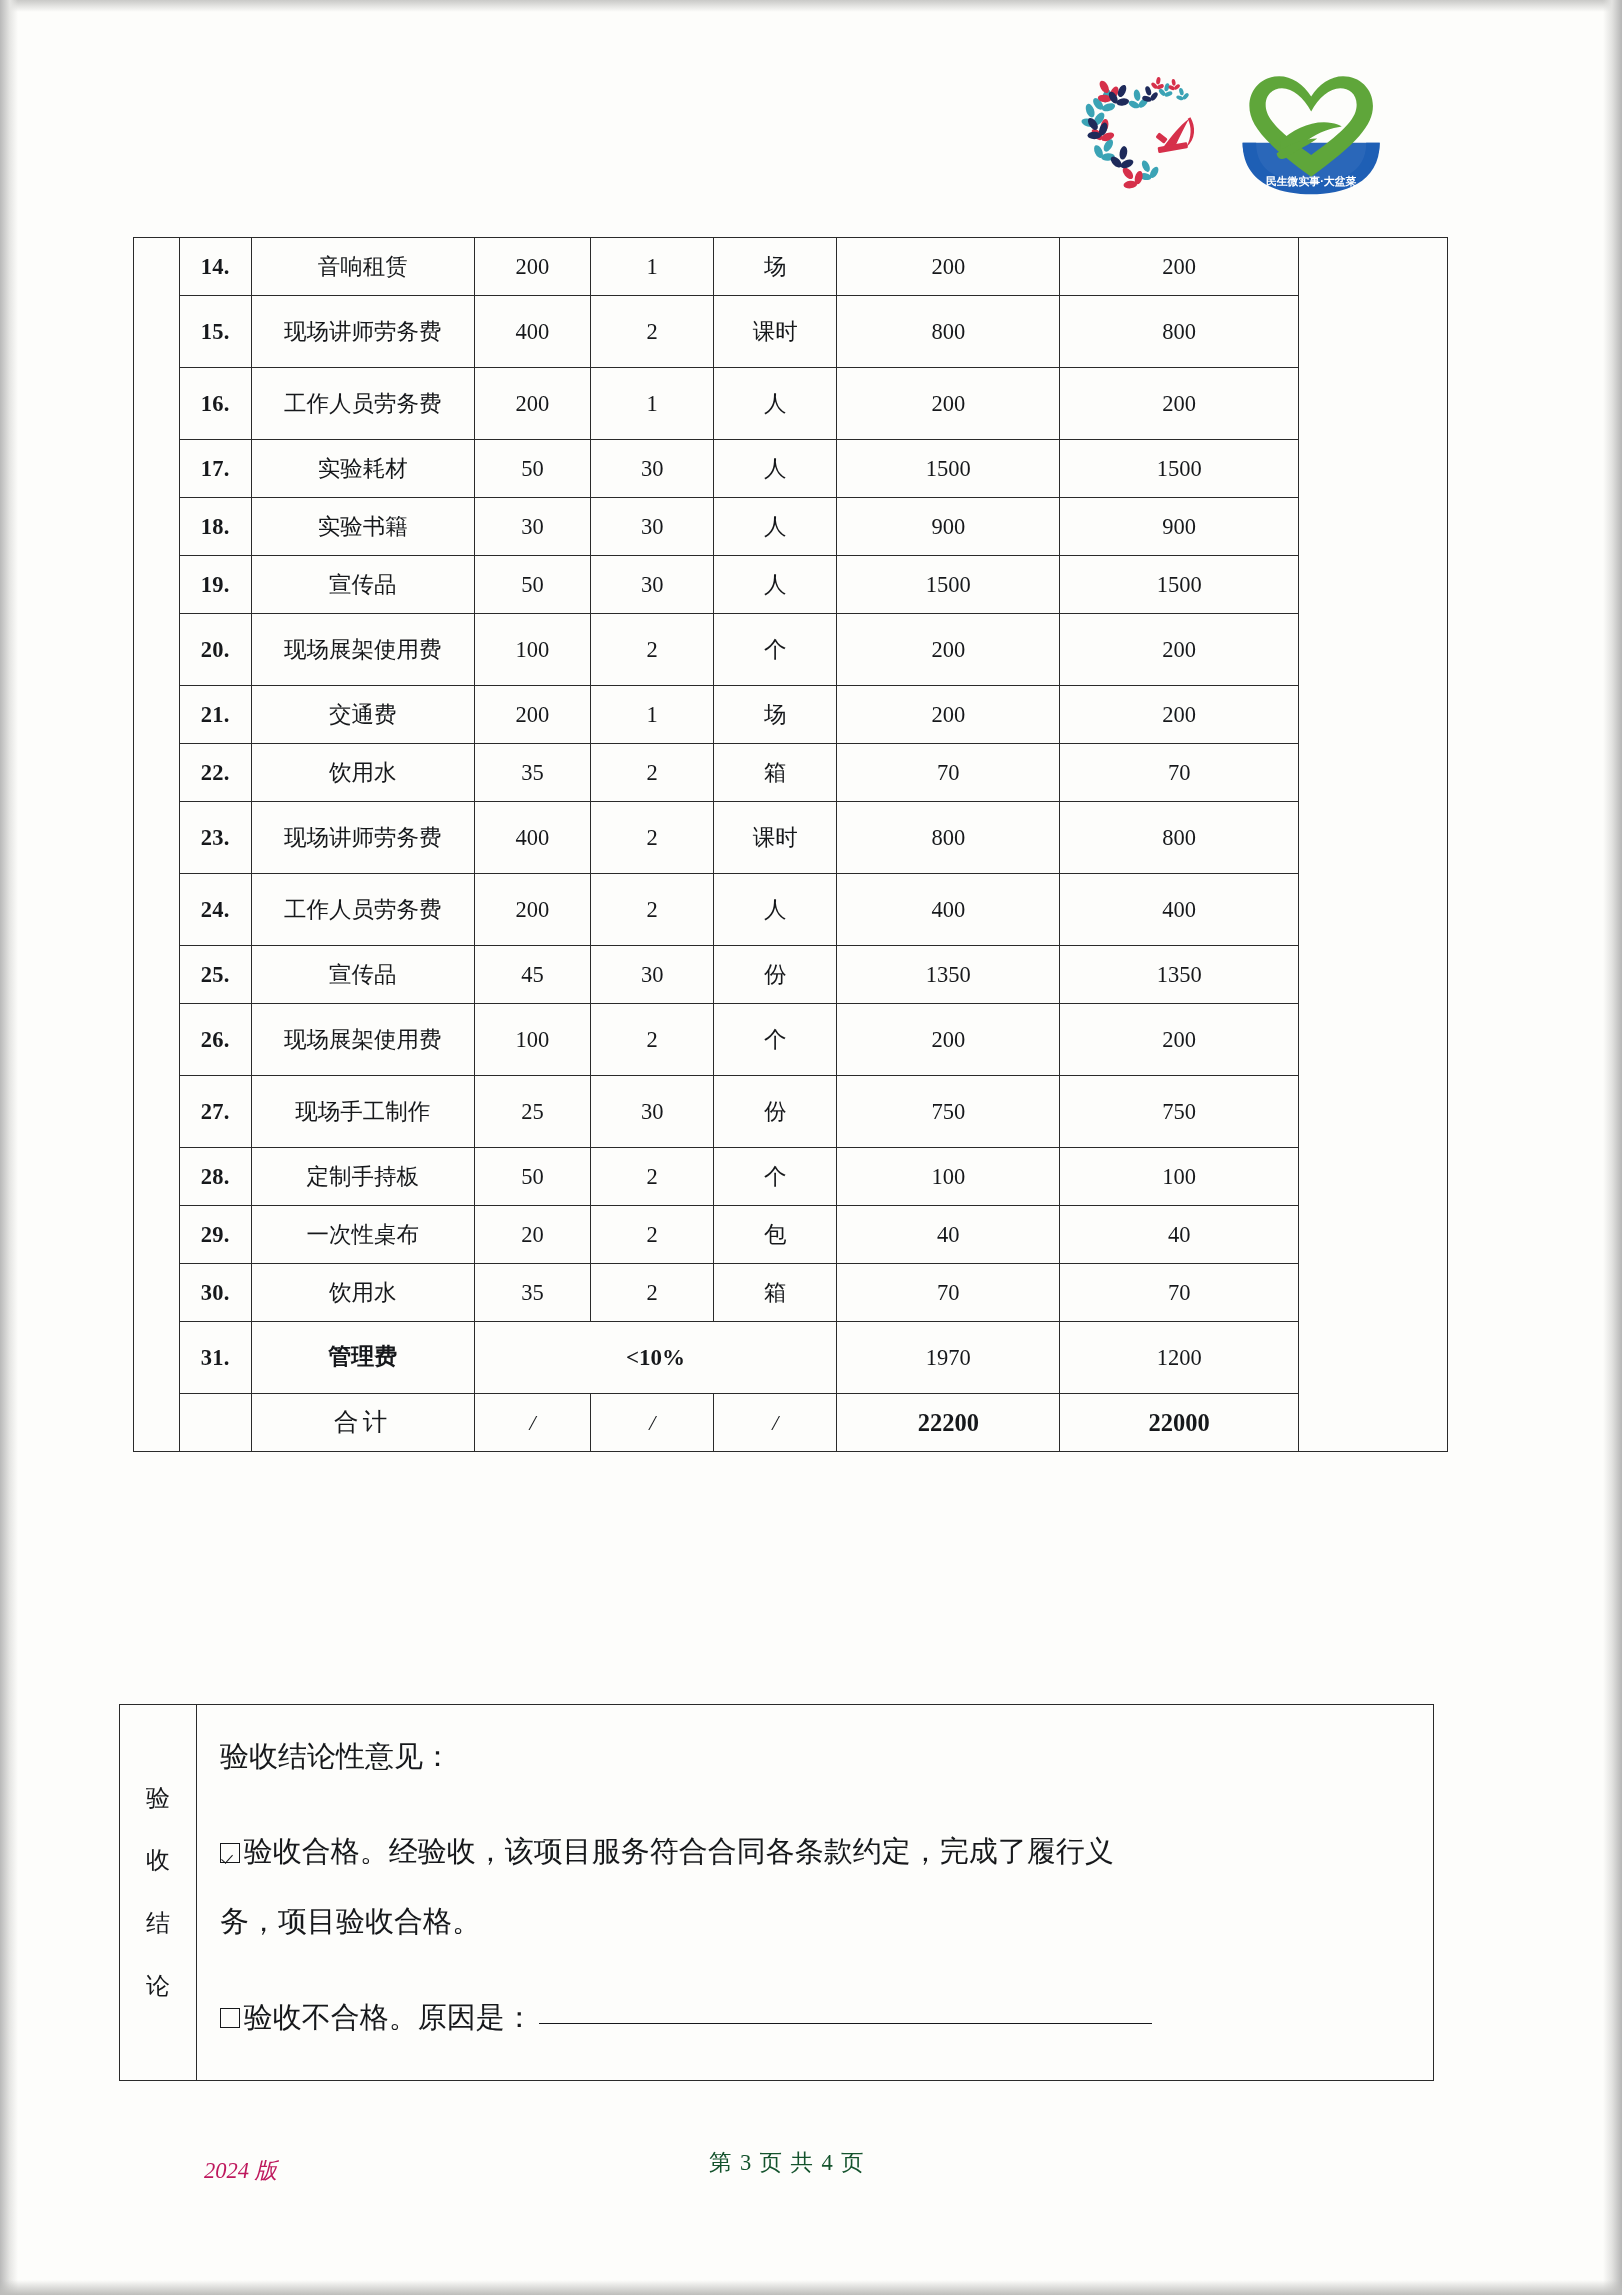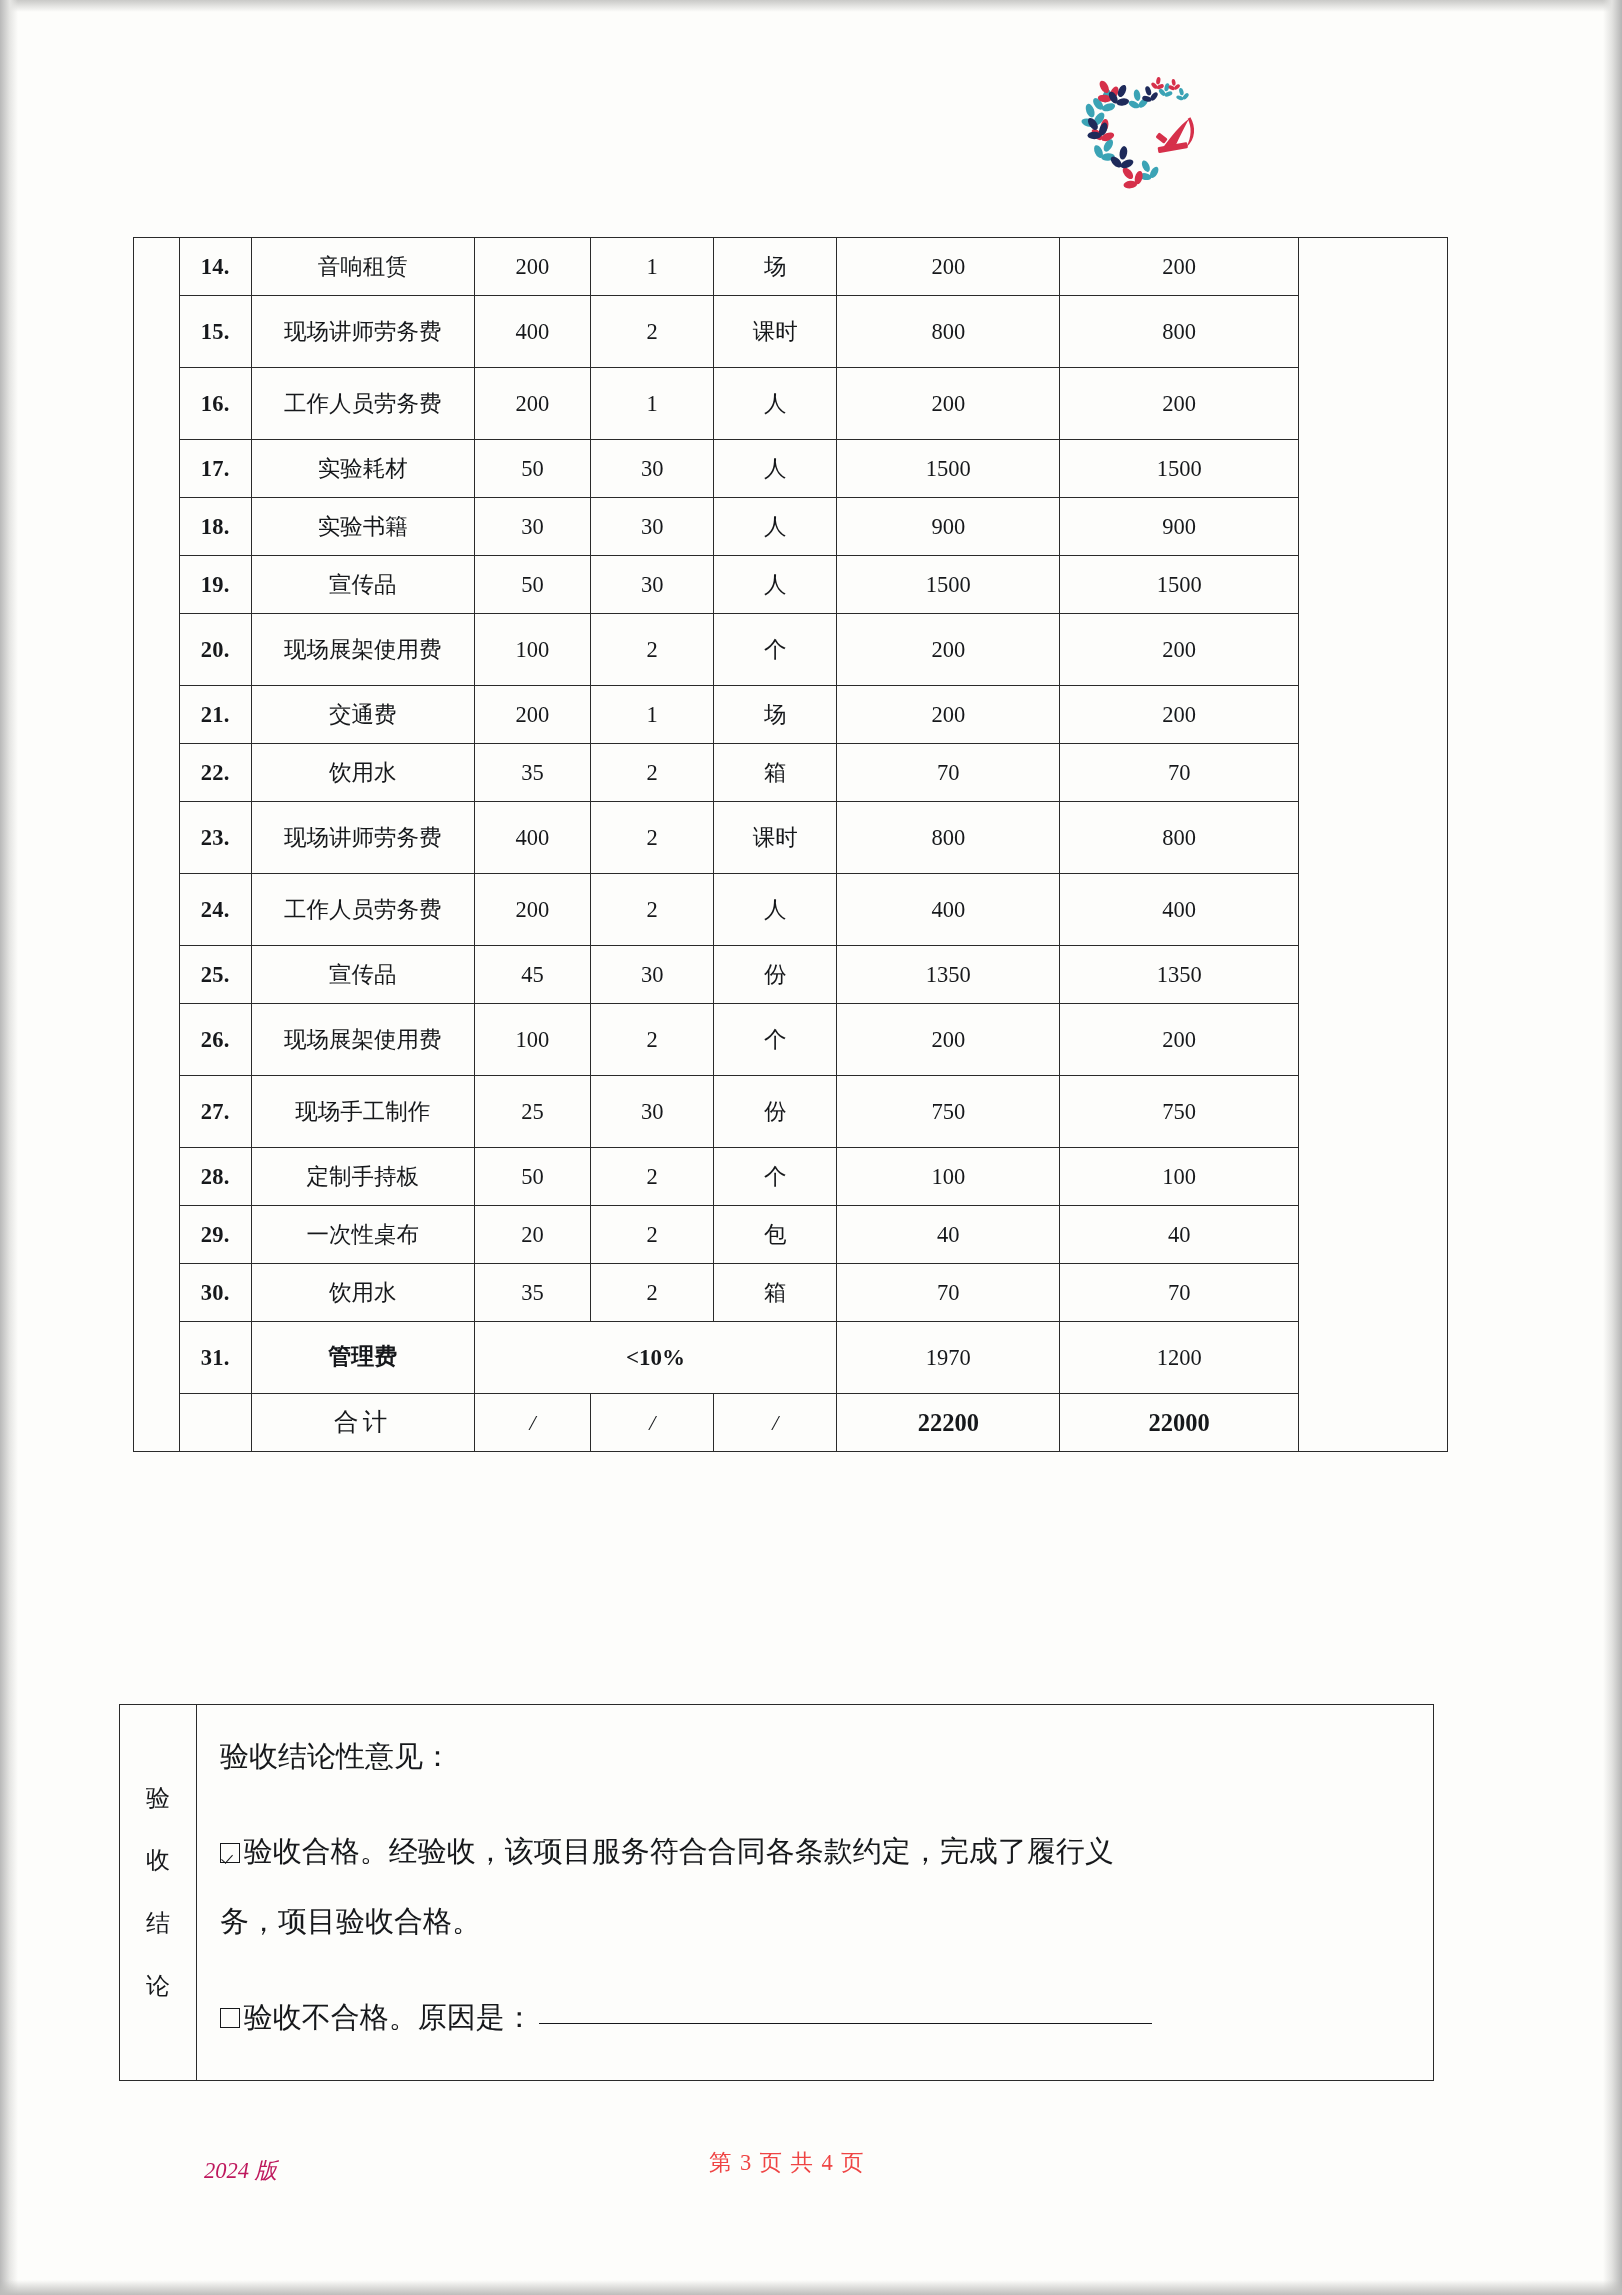--- a/index.html
+++ b/index.html
@@ -71,21 +71,21 @@
      position:relative;vertical-align:-1.4px;margin-right:4.1px;}
   .cbox.checked::after{content:"";position:absolute;left:3.4px;top:7.5px;
      width:4.8px;height:10.2px;border:solid #16181b;border-width:0 1.8px 1.8px 0;
      transform:rotate(42deg);}
   .fillline{display:inline-block;border-bottom:1.6px solid #16181b;
      width:613px;vertical-align:2.7px;margin-left:5.5px;}
 
   
   .footer{position:absolute;left:0;top:2147px;width:1623px;height:48px;}
   .footer-left{position:absolute;left:204px;top:8px;font-size:22.5px;color:#be185d;font-style:italic;}
-  .footer-center{position:absolute;left:709px;top:0;font-size:22.5px;color:#ef4444;
+  .footer-center{position:absolute;left:709px;top:0;font-size:22.5px;color:#14532d;
      letter-spacing:1.4px;}
 </style>
 </head>
 <body>
 
 <div class="page">
 
   <div class="scan-edge-top"></div>
   <div class="scan-edge-left"></div>
   <div class="scan-edge-right"></div>
@@ -187,20 +187,37 @@
           <g fill="#d6304a" transform="translate(150,95)">
             <path d="M-18,20 C-6,4 6,-12 20,-22 C10,-4 4,10 -2,22 Z"></path>
             <path d="M22,-24 C30,-10 30,8 16,20 C24,4 24,-10 18,-22 Z"></path>
             <rect x="-26" y="16" width="44" height="9" rx="2" transform="rotate(-10 -4 20)"></rect>
             <rect x="-28" y="2" width="16" height="9" rx="2" transform="rotate(38 -20 6)"></rect>
           </g>
         </g>
       </svg>
     </div>
 
+    <div class="logo">
+      <svg class="logo-minsheng" viewBox="0 0 215 190" xmlns="http://www.w3.org/2000/svg">
+
+        <path d="M6,110 C6,170 60,186 107,186 C154,186 208,170 208,110 L188,110 C188,156 148,168 107,168 C66,168 26,156 26,110 Z" fill="#1f5fb5"></path>
+        <path d="M6,110 C6,150 46,176 107,176 C168,176 208,150 208,110 L107,110 Z" fill="#1f5fb5" opacity="0.95"></path>
+
+        <path d="M107,160 C40,112 16,84 16,56 C16,30 36,12 60,12 C78,12 96,24 107,42 C118,24 136,12 154,12 C178,12 198,30 198,56 C198,84 174,112 107,160 Z
+                 M107,128 C54,90 40,72 40,54 C40,38 52,30 64,30 C80,30 96,44 107,64 C118,44 134,30 150,30 C162,30 174,38 174,54 C174,72 160,90 107,128 Z" fill="#5fa63a" fill-rule="evenodd"></path>
+
+        <g fill="#5fa63a">
+          <path d="M62,108 C78,92 102,80 126,80 C142,80 152,86 152,86 C138,88 118,94 102,106 C88,116 78,124 70,126 C64,127 60,120 62,108 Z"></path>
+          <path d="M56,126 C74,112 96,104 116,104 C106,112 88,120 74,130 C66,136 58,136 56,126 Z"></path>
+        </g>
+
+        <text x="107" y="172" text-anchor="middle" fill="#ffffff" font-family="Liberation Sans, sans-serif" font-size="16" font-weight="bold">民生微实事·大盆菜</text>
+      </svg>
+    </div>
   </div>
 
   <div class="sheet">
     <table class="grid">
       <tbody id="table-body">
           <tr class="row">
             <td class="c-outer" rowspan="19"></td>
             <td class="c-no">14.</td>
             <td class="c-item">音响租赁</td>
             <td class="c-price">200</td>

